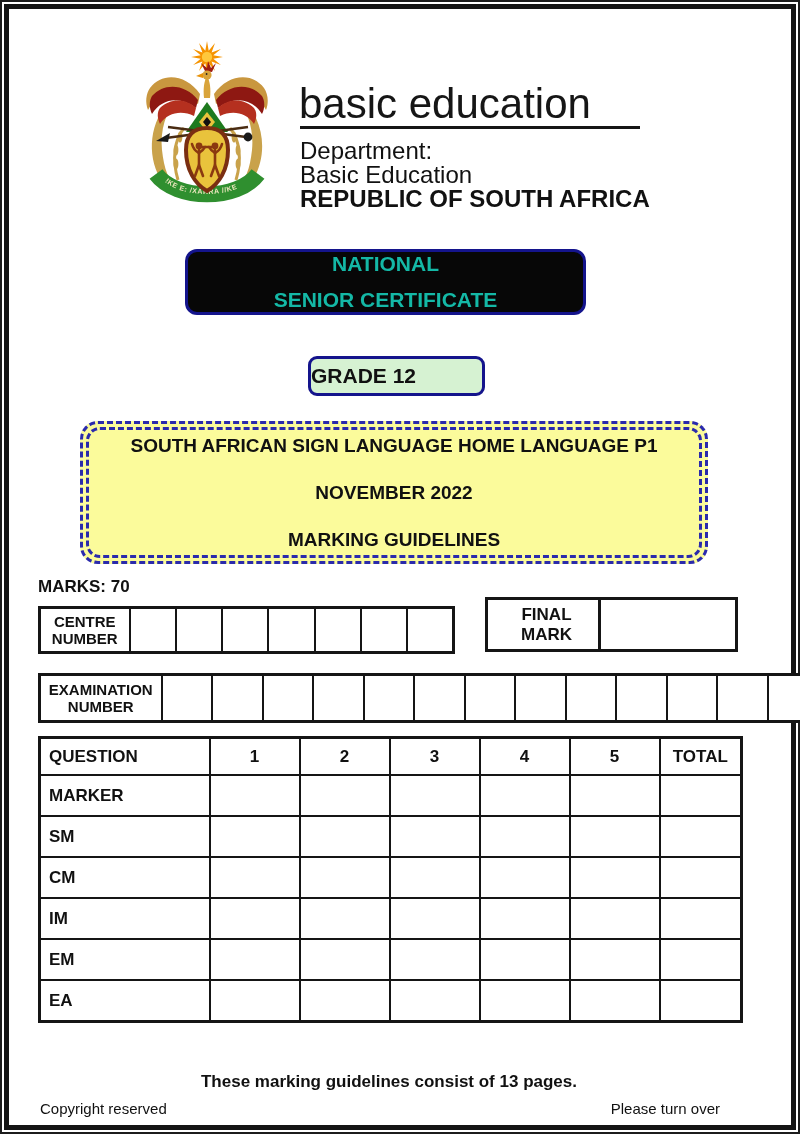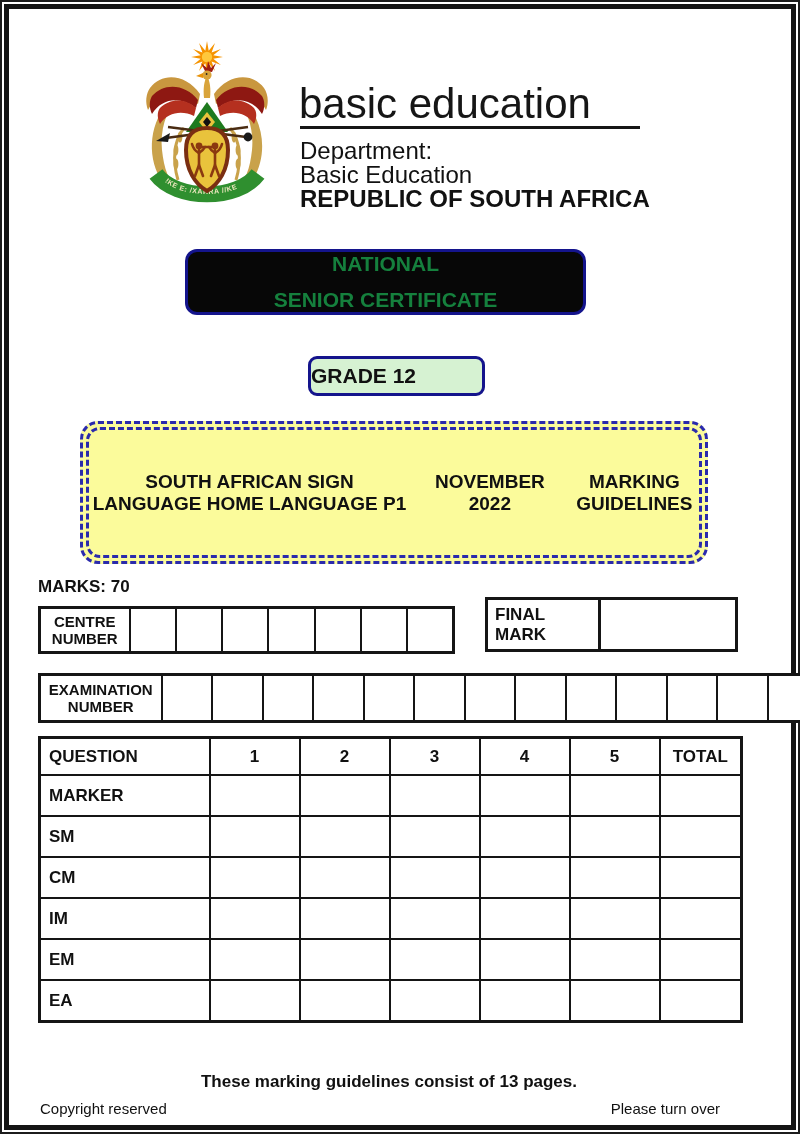--- a/index.html
+++ b/index.html
@@ -13,48 +13,48 @@
   .coat-of-arms { left:142px; top:40px; width:130px; height:184px; }
   .brand-title { left:299px; top:80px; font-size:42px; color:#161616; }
   .brand-underline { left:300px; top:126px; width:340px; height:3px; background:#161616; }
   .dept-line { left:300px; font-size:24px; }
   .dept-line.l1 { top:137px; }
   .dept-line.l2 { top:161px; }
   .dept-line.l3 { top:185px; font-weight:bold; }
 
   
   .nsc-banner { left:185px; top:249px; width:401px; height:66px; background:#070707;
-    border:3px solid #14148C; border-radius:12px; color:#15803d; font-weight:bold; font-size:21px;
+    border:3px solid #14148C; border-radius:12px; color:#14b8a6; font-weight:bold; font-size:21px;
     line-height:28px; display:flex; flex-direction:column; align-items:center; justify-content:center;
     text-align:center; box-sizing:border-box;gap:8px; }
   .grade-banner { left:308px; top:356px; width:177px; height:40px; background:#D6F2D2;
     border:3px solid #14148C; border-radius:9px; font-weight:bold; font-size:21px;
     display:flex; align-items:center; justify-content:flex-start; box-sizing:border-box; }
 
   
   .title-box { left:80px; top:421px; width:628px; height:143px; background:#FBFB9B;
     border:3px dashed #2A2AAC; border-radius:18px; box-sizing:border-box; }
   .title-box-inner { position:absolute; inset:3px; border:3px dashed #2A2AAC; border-radius:14px;
-    display:flex; align-items:center; justify-content:center; gap:25px;
+    display:flex; flex-direction:column; align-items:center; justify-content:center; gap:25px;
     text-align:center; }
   .title-line { font-weight:bold; font-size:19px; }
 
   .marks-label { left:38px; top:577px; font-size:17px; font-weight:bold; }
 
   
   table.grid { position:absolute; border-collapse:collapse; border:3px solid #151515;
     background:#fff; table-layout:fixed; }
   table.grid td { border:2px solid #151515; }
   .small-label { font-size:15px; font-weight:bold; line-height:17px; padding:2px 4px; text-align:center; }
 
   #centre-table { left:38px; top:606px; width:417px; }
   #centre-table td { height:38px; }
 
   #final-mark-box { left:485px; top:597px; width:253px; height:55px; border:3px solid #151515;
-    display:flex; box-sizing:border-box; background:#fff; }
+    display:flex; box-sizing:border-box; background:#fff;text-align:center; }
   .final-mark-label { width:113px; border-right:3px solid #151515; display:flex; align-items:center;
     padding-left:7px; font-weight:bold; font-size:17px; box-sizing:border-box; }
   .final-mark-value { flex:1; }
 
   #exam-table { left:38px; top:673px; width:782px;border-radius:23px; }
   #exam-table td { height:40px; }
 
   #marks-table { left:38px; top:736px; width:702px; }
   #marks-table td { height:37px; font-size:17px; font-weight:bold; }
   #marks-table tr.hdr td { height:33px; }

